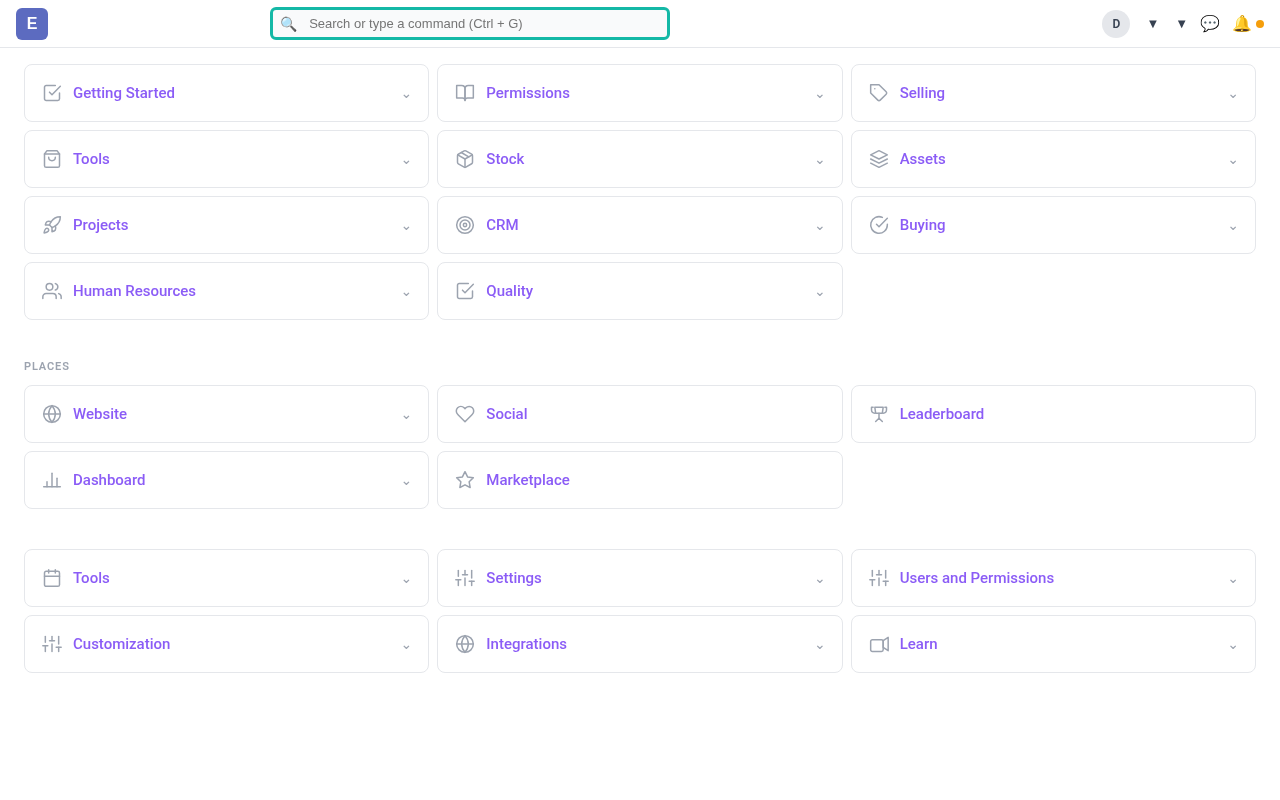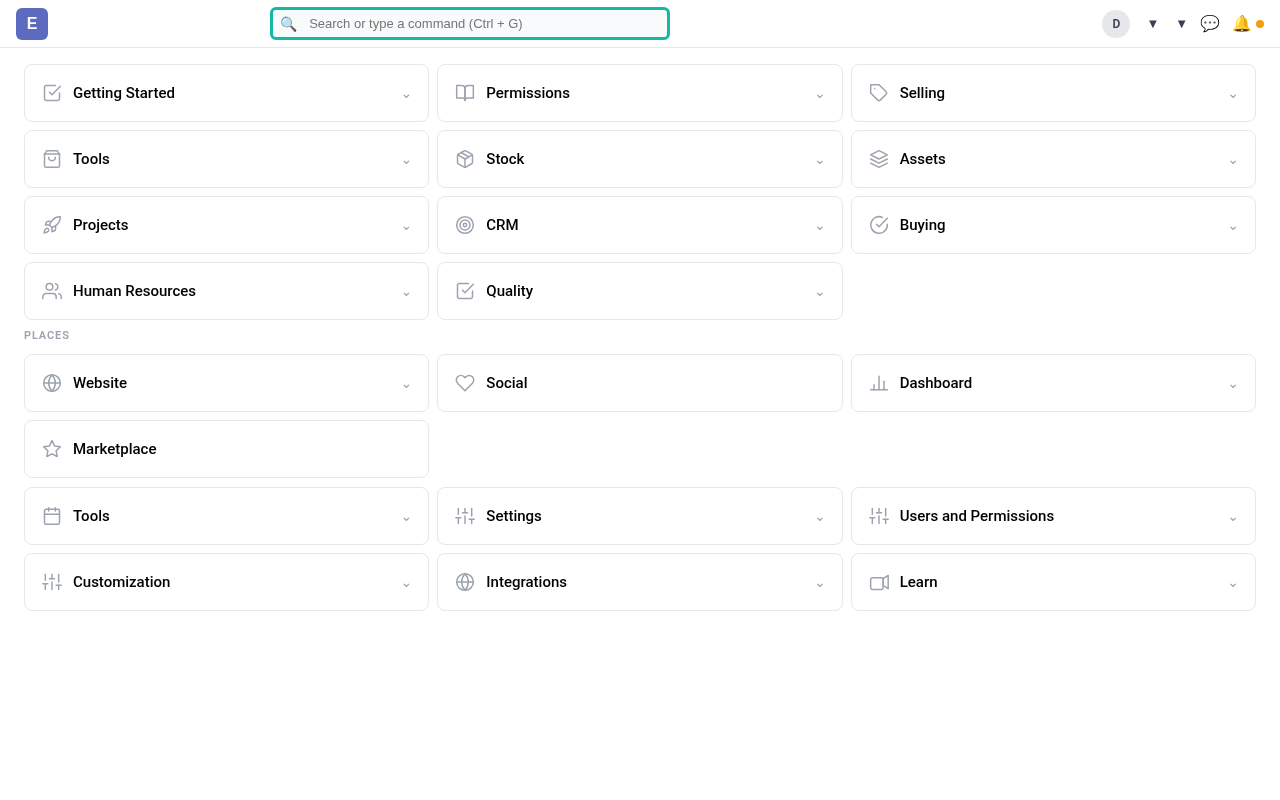--- a/index.html
+++ b/index.html
@@ -154,39 +154,39 @@
       font-size: 18px;
       width: 22px;
       display: flex;
       align-items: center;
       justify-content: center;
       flex-shrink: 0;
     }
     .module-name {
       font-size: 15px;
       font-weight: 500;
-      color: #000000;
+      color: #8b5cf6;
     }
     .chevron-icon {
       color: #9ca3af;
       font-size: 14px;
     }
 
     
     .icon-svg {
       width: 20px;
       height: 20px;
       fill: none;
       stroke: #9ca3af;
       stroke-width: 1.8;
       stroke-linecap: round;
       stroke-linejoin: round;
     }
 
-    .section-gap { margin-top: 9px; }
+    .section-gap { margin-top: 40px; }
   </style>
 </head>
 <body>
 
 <header class="header">
   <button class="logo-btn">E</button>
 
   <div class="search-bar">
     <span class="search-icon-wrap">🔍</span>
     <input type="text" placeholder="Search or type a command (Ctrl + G)" style="">
@@ -392,20 +392,35 @@
           <span class="module-icon">
               <svg class="icon-svg" viewBox="0 0 24 24">
                 <path d="M20.84 4.61a5.5 5.5 0 0 0-7.78 0L12 5.67l-1.06-1.06a5.5 5.5 0 0 0-7.78 7.78l1.06 1.06L12 21.23l7.78-7.78 1.06-1.06a5.5 5.5 0 0 0 0-7.78z"></path>
               </svg>
             </span>
           <span class="module-name">Social</span>
         </div>
 
       </div>
 
+      <div class="module-card">
+        <div class="module-card-left">
+          <span class="module-icon">
+              <svg class="icon-svg" viewBox="0 0 24 24">
+                <polyline points="8 21 12 17 16 21"></polyline>
+                <line x1="12" y1="17" x2="12" y2="11"></line>
+                <path d="M7 4H17l-1 7H8L7 4z"></path>
+                <path d="M5 4H3v3a4 4 0 0 0 4 4"></path>
+                <path d="M19 4h2v3a4 4 0 0 1-4 4"></path>
+              </svg>
+            </span>
+          <span class="module-name">Leaderboard</span>
+        </div>
+
+      </div>
 
       <div class="module-card">
         <div class="module-card-left">
           <span class="module-icon">
               <svg class="icon-svg" viewBox="0 0 24 24">
                 <line x1="18" y1="20" x2="18" y2="10"></line>
                 <line x1="12" y1="20" x2="12" y2="4"></line>
                 <line x1="6" y1="20" x2="6" y2="14"></line>
                 <line x1="2" y1="20" x2="22" y2="20"></line>
               </svg>

